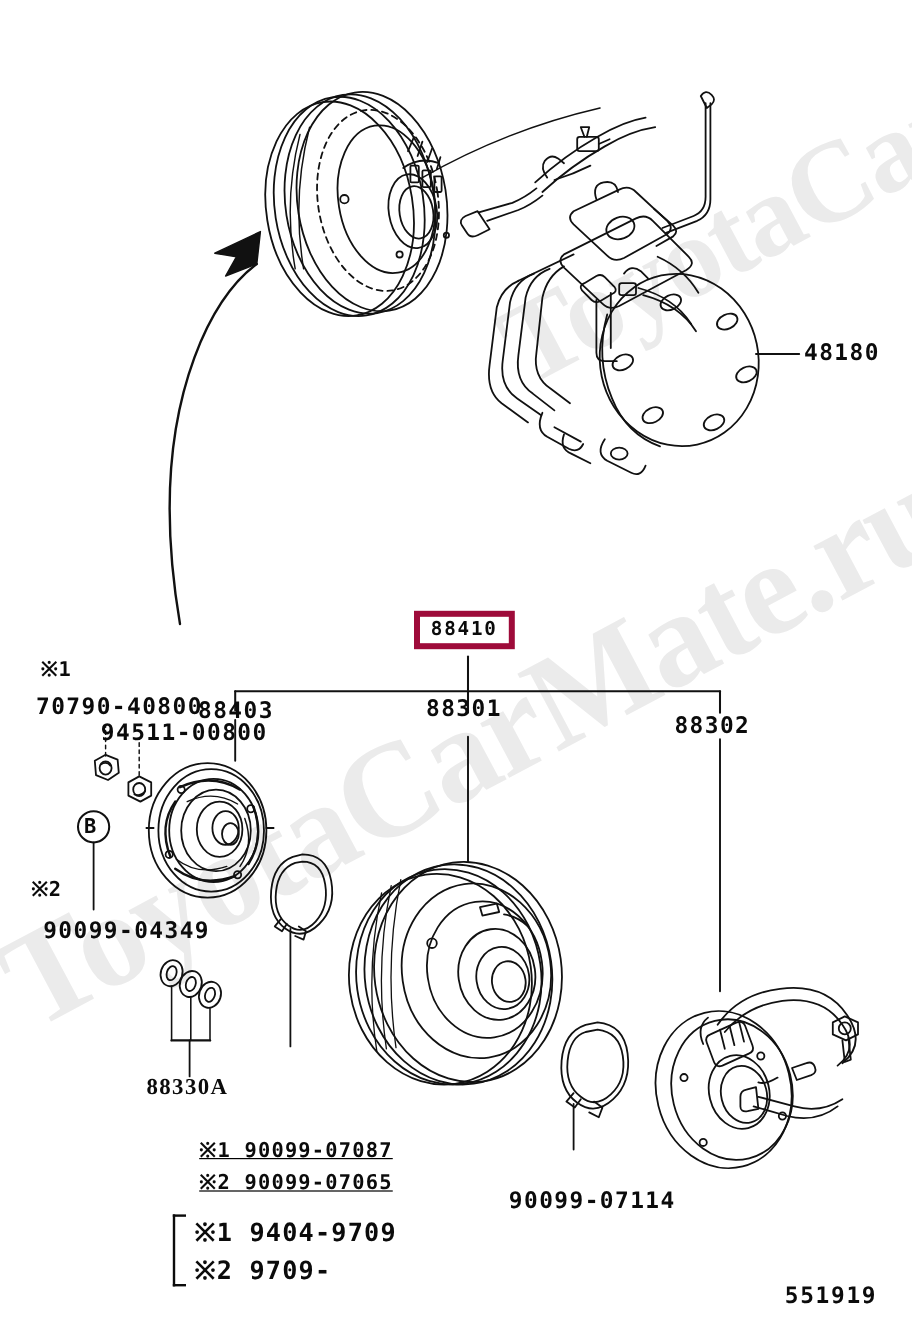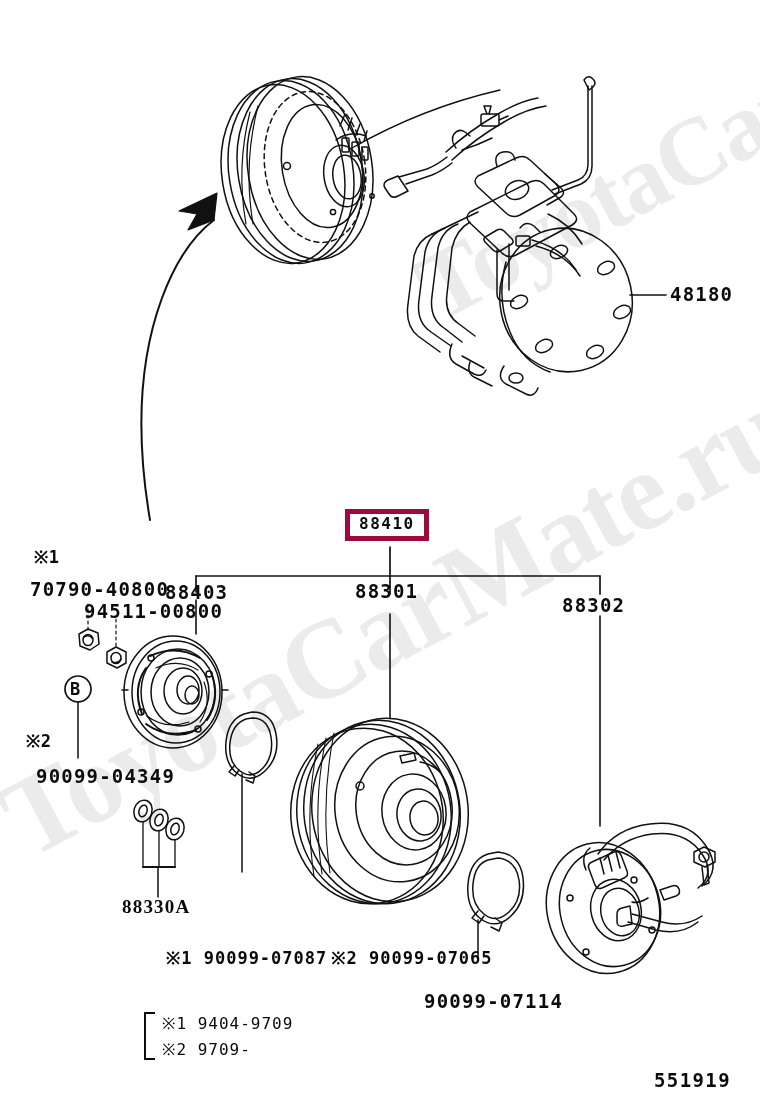--- a/index.html
+++ b/index.html
@@ -62,24 +62,24 @@
   
   .datebox{position:absolute;z-index:4;display:flex;align-items:stretch;gap:7px;}
   .datebox .brk{
     width:9px;
     border-left:2.5px solid #0b0b0b;
     border-top:2.5px solid #0b0b0b;
     border-bottom:2.5px solid #0b0b0b;
   }
   .datebox .rows{display:flex;flex-direction:column;gap:4px;}
   .datebox .rows div{
-    font-size:16px;font-weight:400;letter-spacing:1px;color:#0b0b0b;
+    font-size:21px;font-weight:700;letter-spacing:1px;color:#0b0b0b;
     font-family:"DejaVu Sans Mono","Liberation Mono",monospace;white-space:nowrap;
   }
-  .notes{position:absolute;z-index:4;display:flex;flex-direction:row;gap:4px;}
+  .notes{position:absolute;z-index:4;display:flex;flex-direction:column;gap:4px;text-decoration:underline;}
   .notes div{
     font-size:17px;font-weight:700;letter-spacing:1px;color:#0b0b0b;
     font-family:"DejaVu Sans Mono","Liberation Mono",monospace;white-space:nowrap;
   }
 </style>
 </head>
 <body>
 
 <div id="sheet">
 

